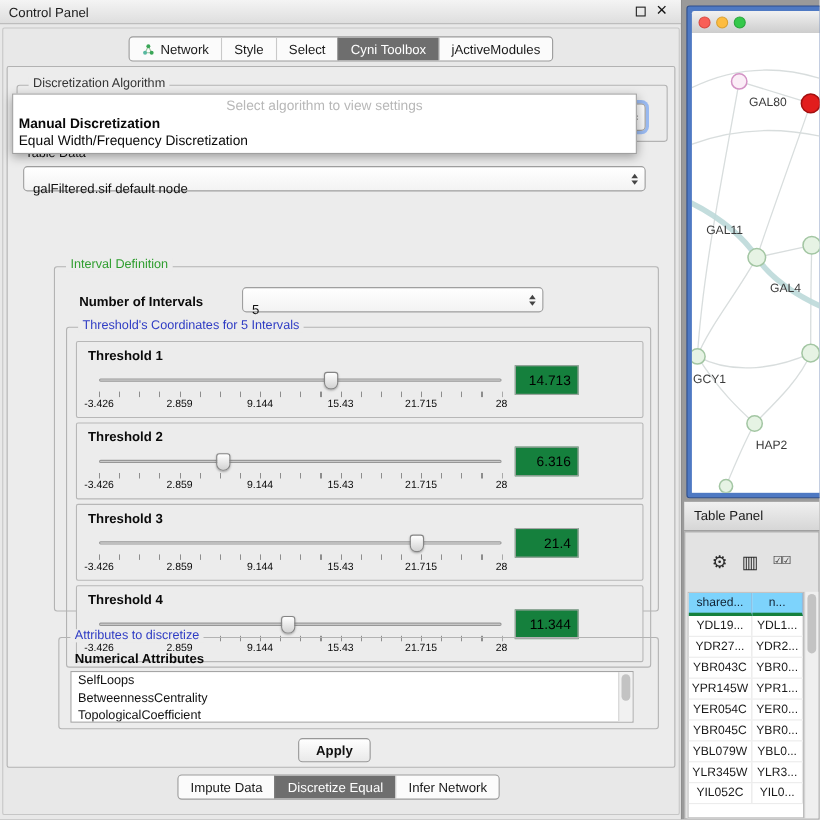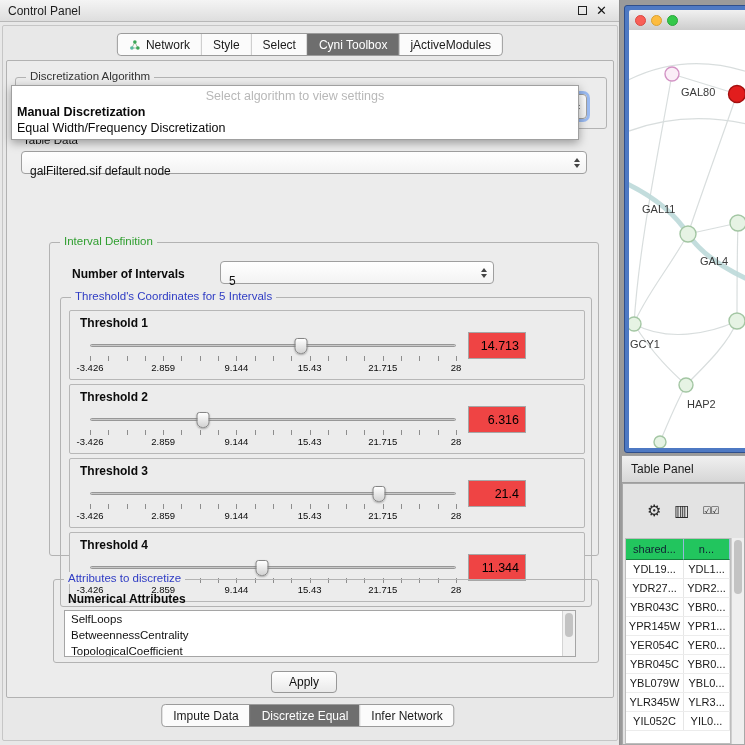--- a/index.html
+++ b/index.html
@@ -81,36 +81,36 @@
     background:linear-gradient(#b5b5b5,#dcdcdc); border:1px solid #979797; border-radius:2px; }
   .thumb { position:absolute; top:0; width:13px; height:16px; transform:translateX(-50%);
     background:linear-gradient(#ffffff,#d2d2d2); border:1px solid #858585;
     border-radius:3px 3px 6px 6px; box-shadow:0 1px 2px rgba(0,0,0,.3); }
   .ticks { position:absolute; left:20px; top:45px; width:367px; height:5px;
     background:repeating-linear-gradient(to right,#8d8d8d 0 1px,transparent 1px 18.3px); }
   .scale { position:absolute; left:20px; top:51px; width:366px; height:12px;
     font-size:9.5px; color:#0a0a0a; }
   .scale span { position:absolute; transform:translateX(-50%); white-space:nowrap; }
   .tvalue { position:absolute; left:398px; top:21px; width:58px; height:27px;
-    background:#ef4444; border:1px solid #a6a6a6; display:flex; align-items:center;
+    background:#15803d; border:1px solid #a6a6a6; display:flex; align-items:center;
     justify-content:flex-end; padding-right:6px; font-size:12.5px; color:#000; }
 
   .attr-group { left:46px; top:518px; width:546px; height:84px; }
   .attr-label { position:absolute; left:14px; top:12px; font-weight:bold; font-size:12px; color:#0a0a0a; }
   .listbox { position:absolute; left:10px; top:30px; width:512px; height:47px;
     background:#fff; border:1px solid #a5a5a5; overflow:hidden; font-size:11.5px; }
   .listbox .item { line-height:16px; padding:0 6px; color:#111; }
   .vscroll { position:absolute; right:0; top:0; bottom:0; width:13px;
     background:#f1f1f1; border-left:1px solid #d4d4d4; }
   .vthumb { position:absolute; left:2px; right:2px; top:2px; height:24px;
     background:#c3c3c3; border-radius:5px; }
 
   .apply { position:absolute; left:264px; top:610px; width:66px; height:22px;
     background:linear-gradient(#ffffff,#e9e9e9); border:1px solid #989898;
-    border-radius:4px; font-size:12px; color:#111; font-family:inherit; }
+    border-radius:4px; font-size:12px; color:#111; font-family:inherit;font-weight:bold; }
 
   
   .network-window { position:absolute; left:624px; top:5px; width:140px; height:448px;
     background:#4e79c3; border:1px solid #2f4f8c; border-radius:3px; }
   .nw-titlebar { position:absolute; left:4px; top:4px; right:4px; height:20px;
     background:linear-gradient(#f1f1f1,#cdcdcd); display:flex; align-items:center;
     gap:5px; padding:0 6px; border-radius:2px 2px 0 0; }
   .tl { width:11px; height:11px; border-radius:50%; display:inline-block; }
   .tl-red    { background:#f95f57; border:1px solid #d94942; }
   .tl-yellow { background:#fdbc40; border:1px solid #d9a133; }
@@ -126,21 +126,21 @@
     padding:0 9px; font-size:12px; color:#1a1a1a; }
   .tp-body { position:absolute; left:622px; top:483px; width:123px; height:262px;
     background:#e3e3e3; border:1px solid #a8a8a8; }
   .tp-toolbar { position:absolute; left:0; top:0; right:0; height:52px;
     display:flex; align-items:center; gap:13px; padding-left:24px; color:#2a2a2a; }
   .tp-toolbar .big { font-size:16px; }
   .tp-toolbar .pair { font-size:10px; letter-spacing:-1px; }
   .tp-table { position:absolute; left:2px; top:54px; right:13px; bottom:0;
     background:#fff; border:1px solid #bdbdbd; font-size:11px; overflow:hidden; }
   .tp-thead { display:flex; height:21px; }
-  .th { background:#22c55e; border-right:1px solid #96b9da; border-bottom:1px solid #15803d;
+  .th { background:#7dd3fc; border-right:1px solid #96b9da; border-bottom:3px solid #15803d;
     display:flex; align-items:center; justify-content:center; color:#112233; }
   .c1 { width:58px; } .c2 { flex:1; }
   .tr { display:flex; height:19px; border-bottom:1px solid #ececec; }
   .td { display:flex; align-items:center; justify-content:center; color:#1a1a1a;
     border-right:1px solid #e6e6e6; }
   .tp-vscroll { position:absolute; right:0; top:54px; bottom:0; width:13px;
     background:#efefef; border-left:1px solid #cfcfcf; }
   .tp-vscroll .vthumb { height:54px; }
 </style>
 </head>

